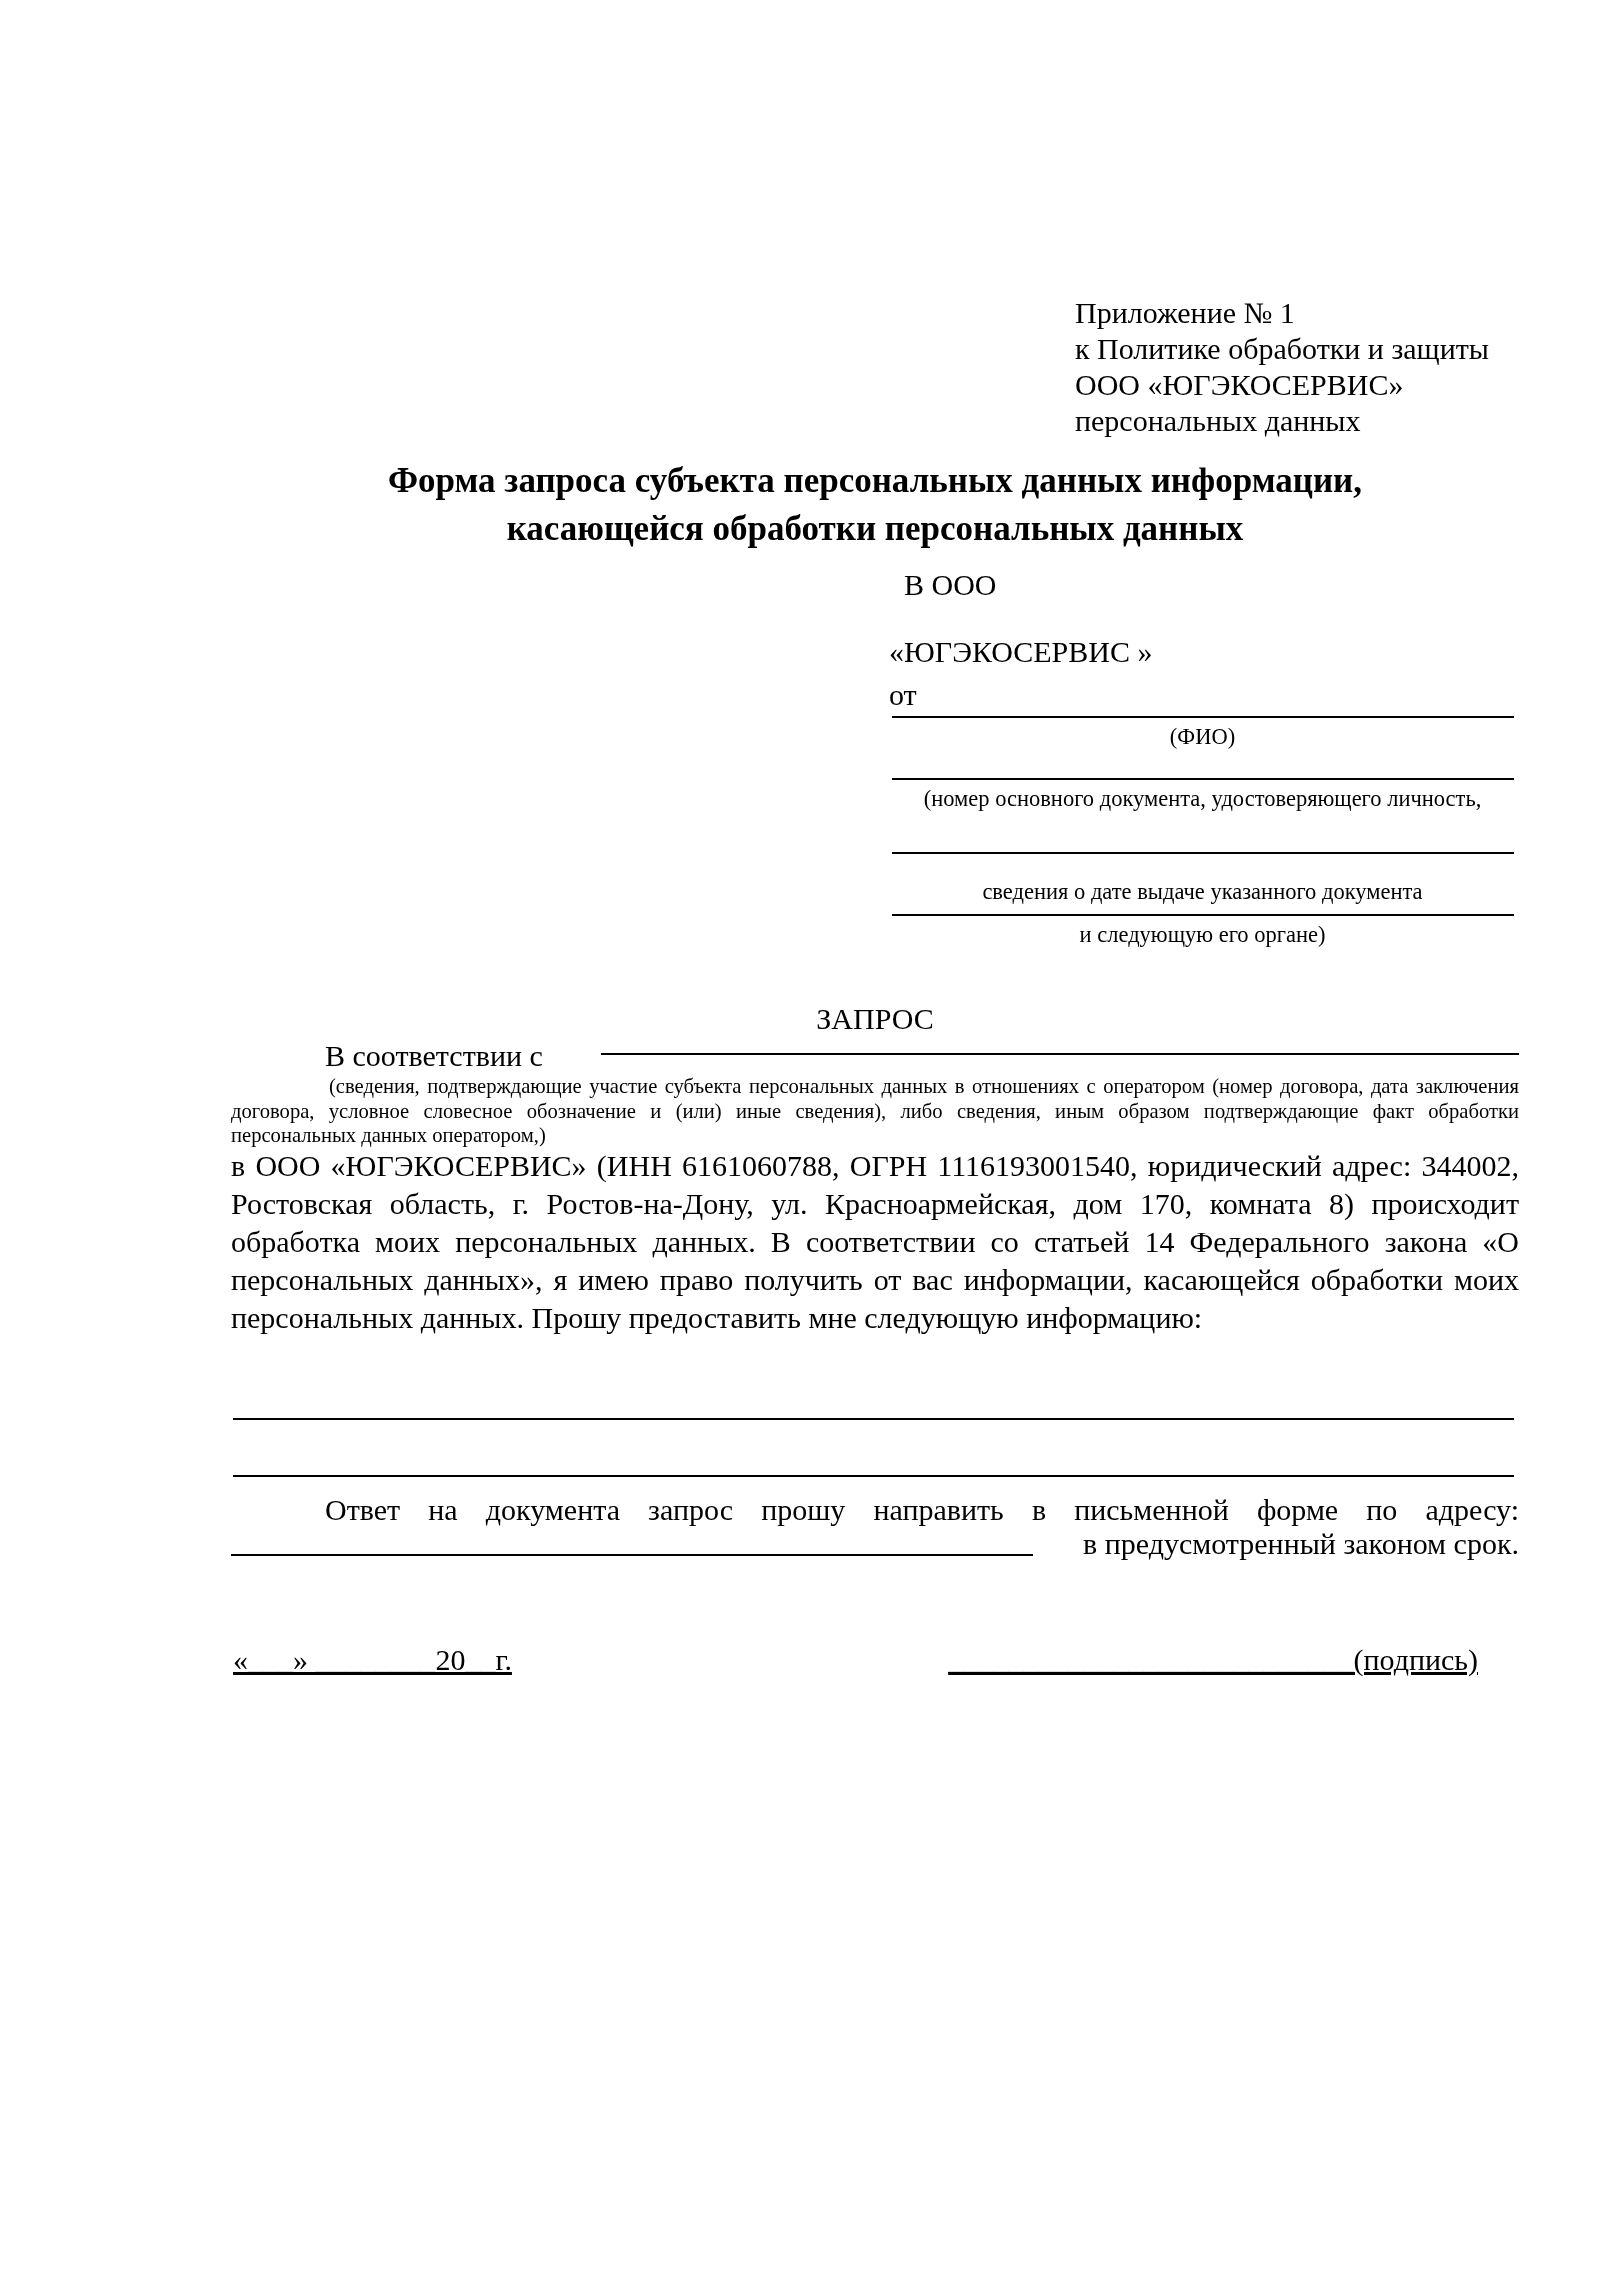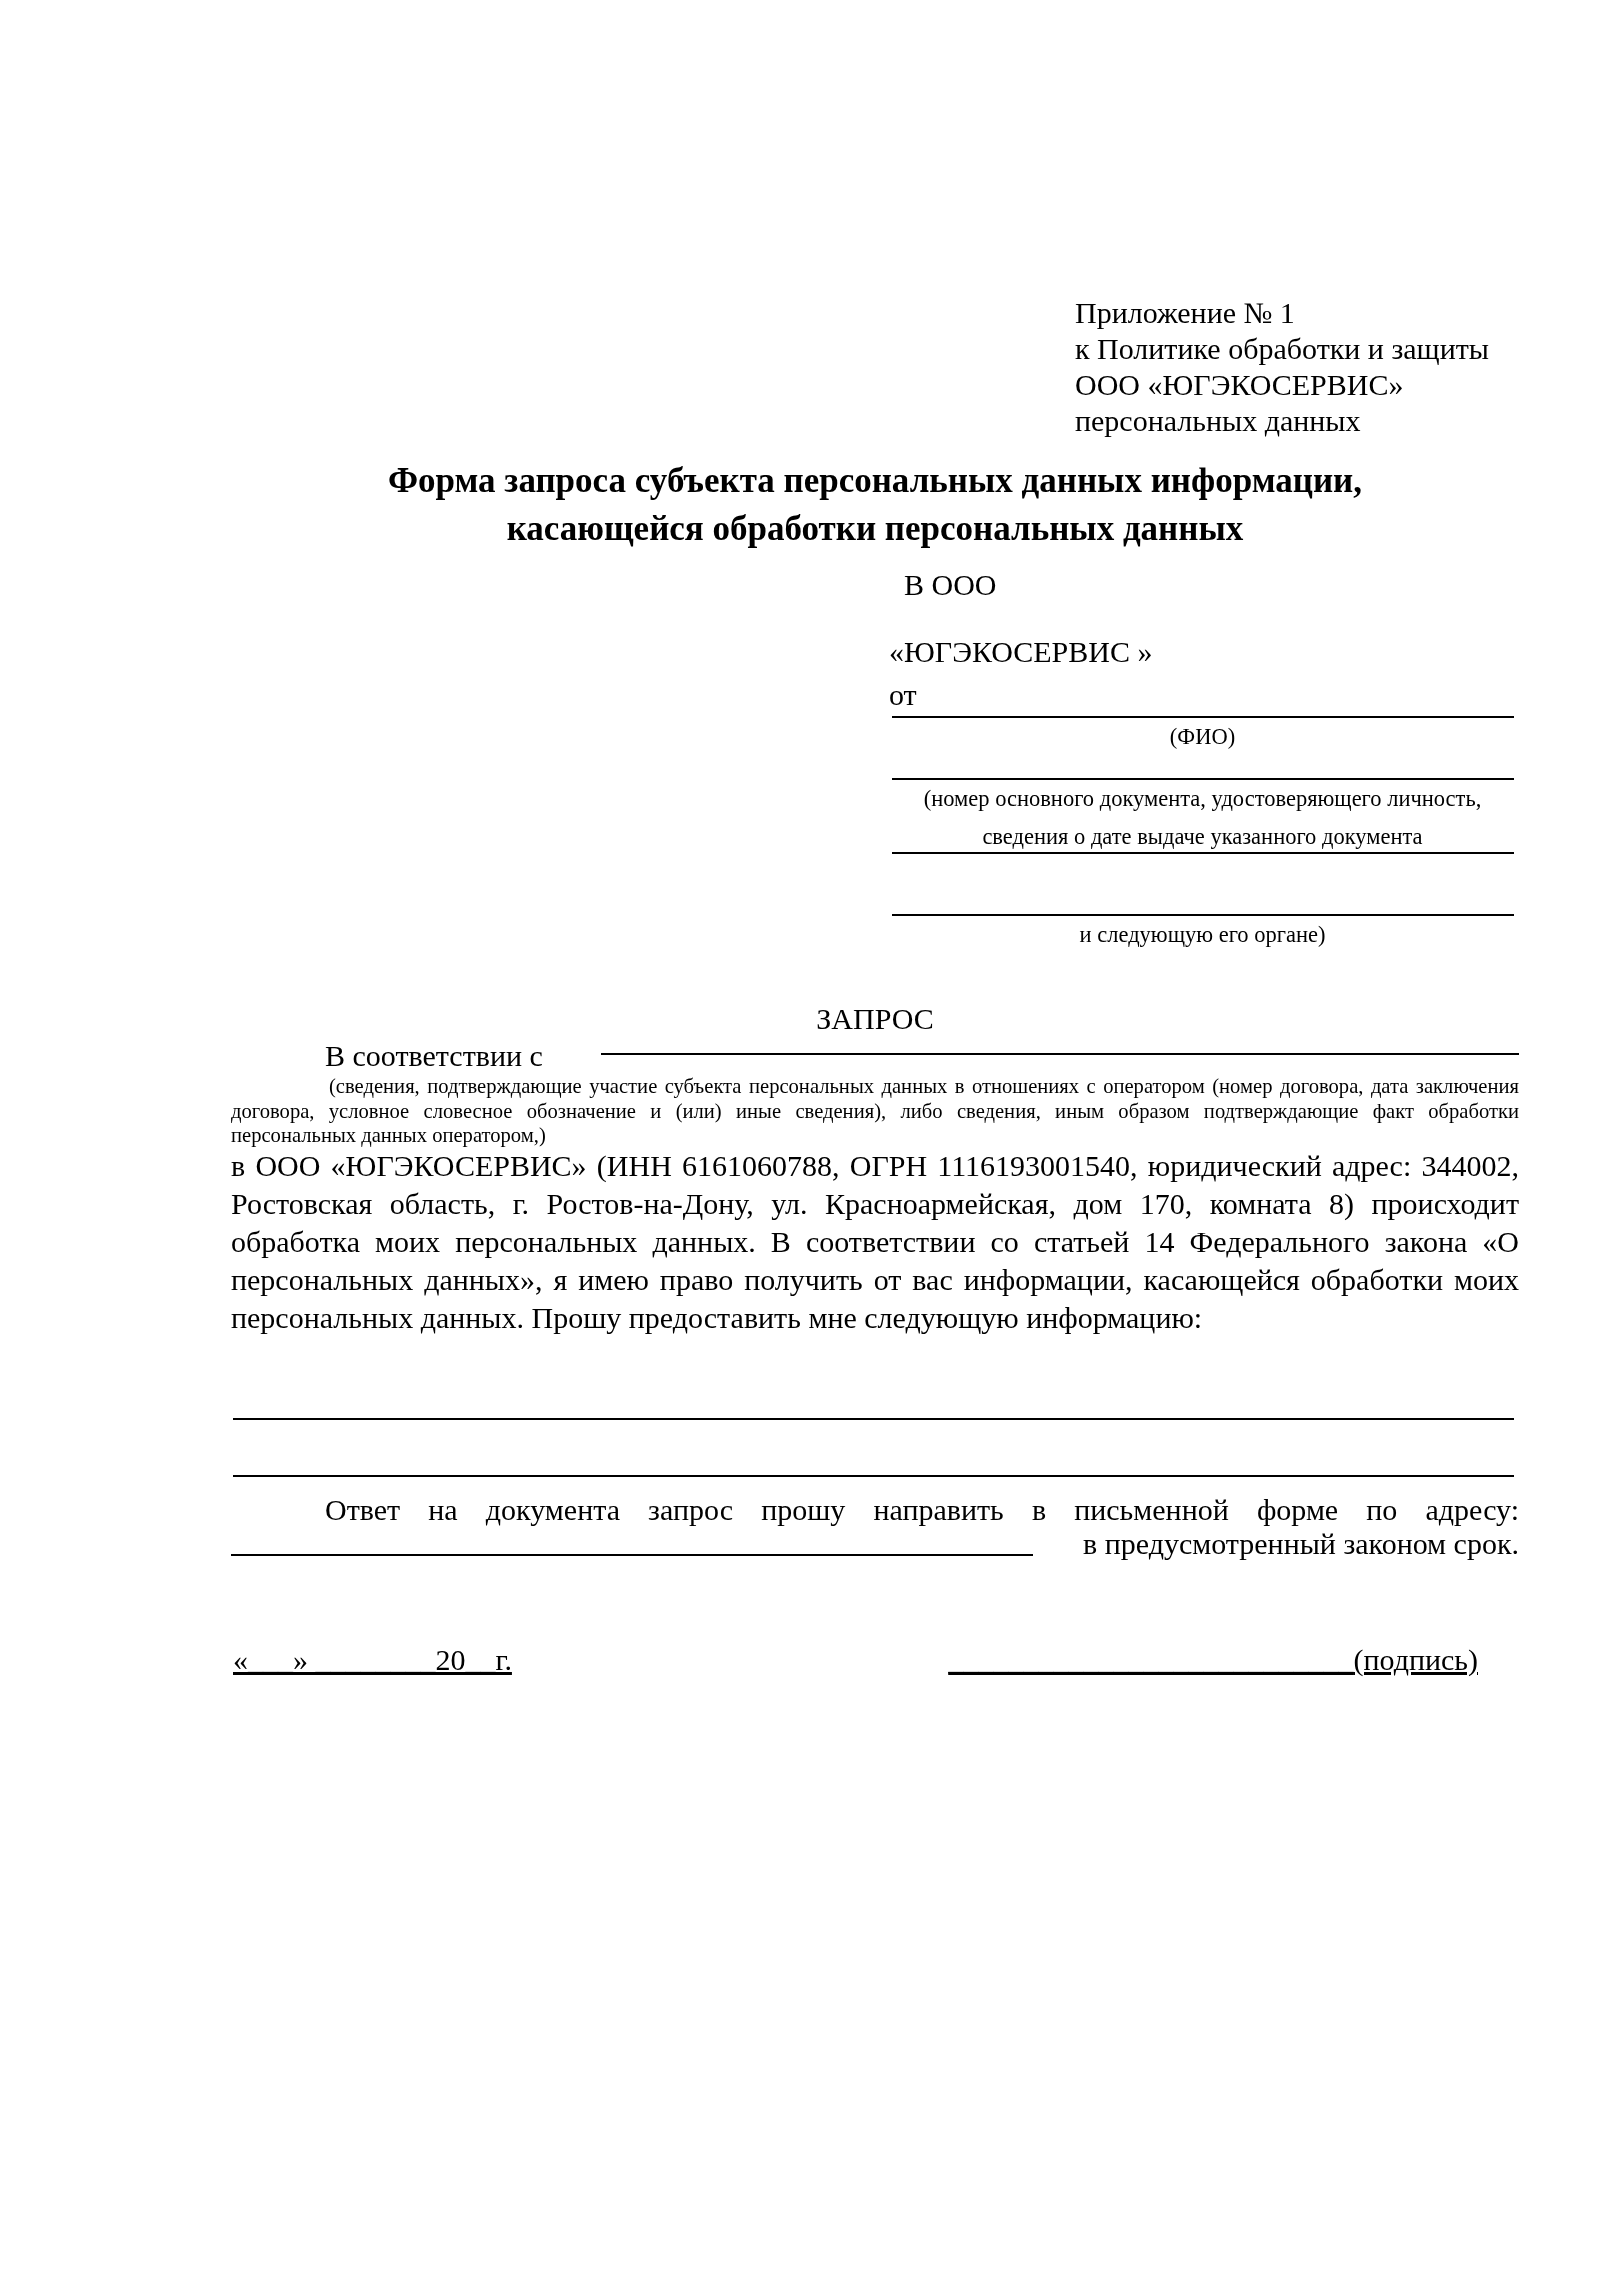--- a/index.html
+++ b/index.html
@@ -54,21 +54,21 @@
     position: absolute;
     left: 884px;
     width: 637px;
     text-align: center;
     font-size: 22.5px;
     line-height: 26.5px;
     white-space: nowrap;
   }
   .fc-1 { top: 724px; }
   .fc-2 { top: 786px; }
-  .fc-3 { top: 824px; }
+  .fc-3 { top: 879px; }
   .fc-4 { top: 922px; }
   
   .request-heading {
     position: absolute;
     left: 231px;
     top: 1002px;
     width: 1288px;
     text-align: center;
     font-size: 30px;
   }

